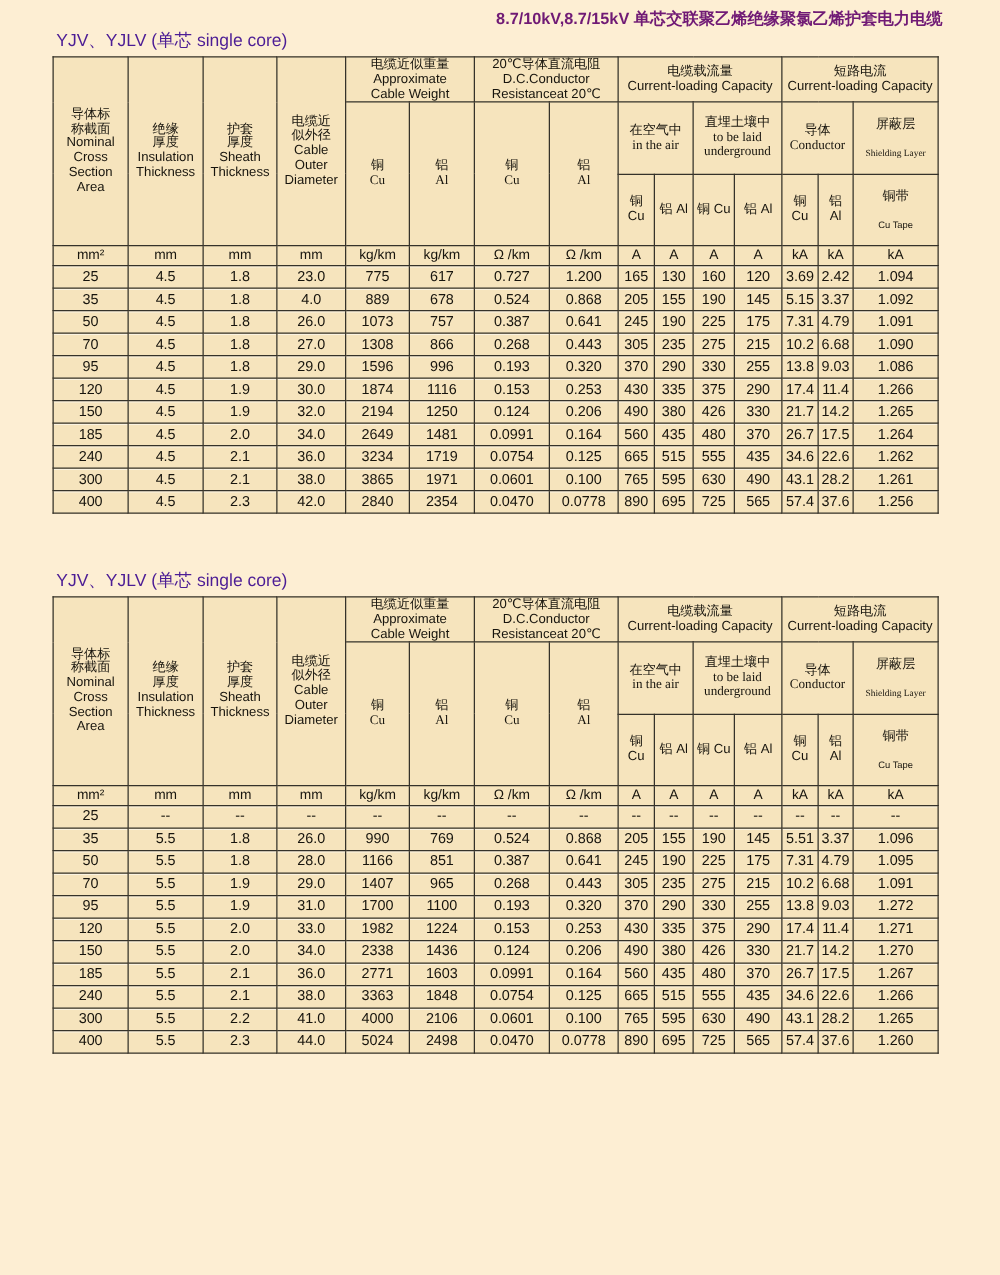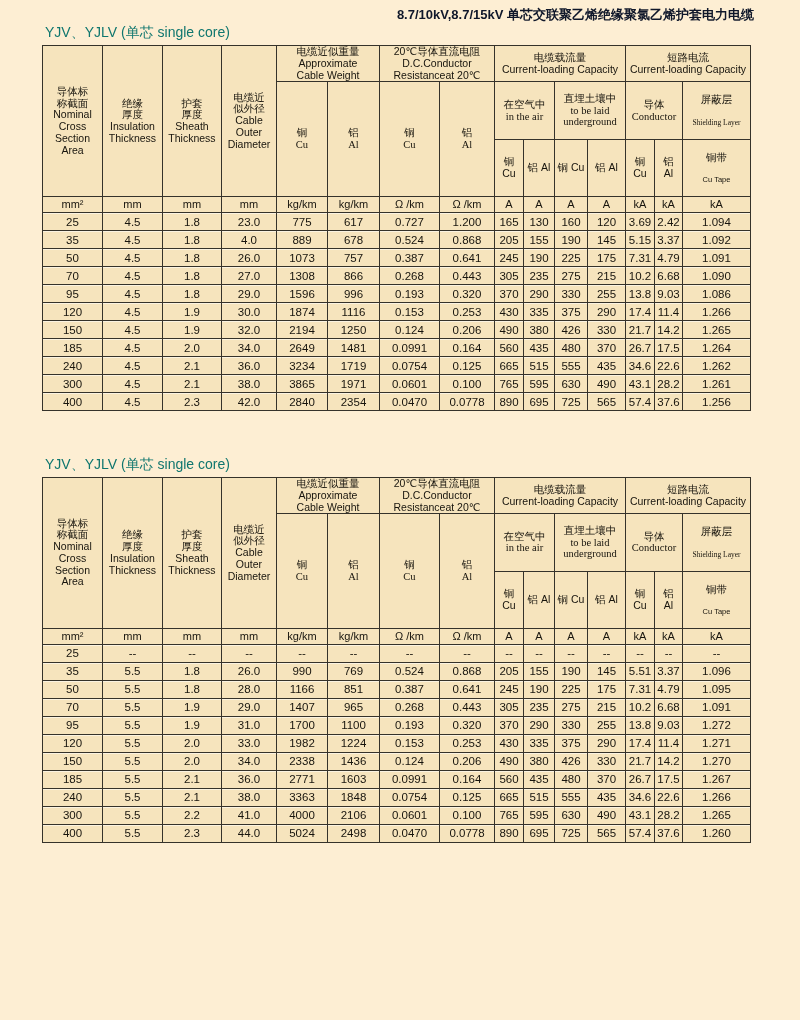--- a/index.html
+++ b/index.html
@@ -6,22 +6,22 @@
   .page {
     position:relative;
     width:800px; height:1020px;
     background:#fdeed3;
     font-family:"Liberation Sans","DejaVu Sans",sans-serif;
     color:#17140d;
     overflow:hidden;
   }
   .table-block { padding-top:6px; }
   .table-block.second { margin-top:38px; }
-  .titles { text-align:right; padding-right:46px; font-weight:bold; font-size:13px; line-height:1.32; color:#0f172a; }
-  .type-label { margin:1px 0 3px 45px; font-size:14px; color:#0f766e; }
+  .titles { text-align:right; padding-right:46px; font-weight:bold; font-size:13px; line-height:1.32; color:#701a75; }
+  .type-label { margin:1px 0 3px 45px; font-size:14px; color:#4c1d95; }
   table.spec {
     border-collapse:collapse;
     table-layout:fixed;
     margin-left:42px;
     background:#f6e4bd;
     border:1px solid #35322a;
   }
   .spec th, .spec td {
     border:1px solid #35322a;
     text-align:center;

